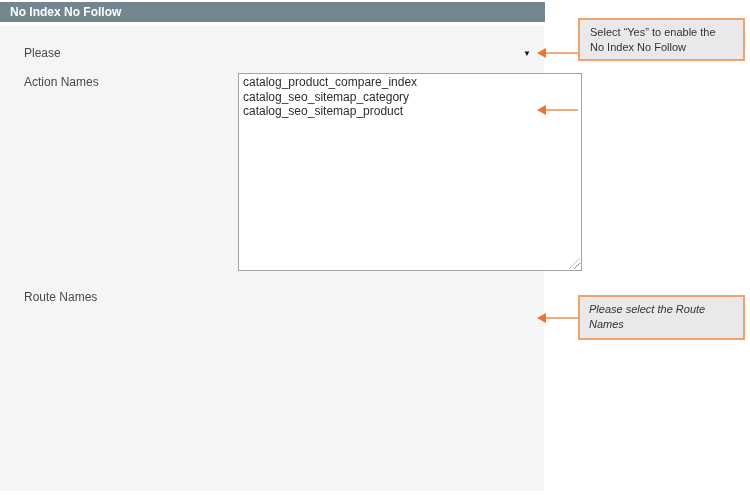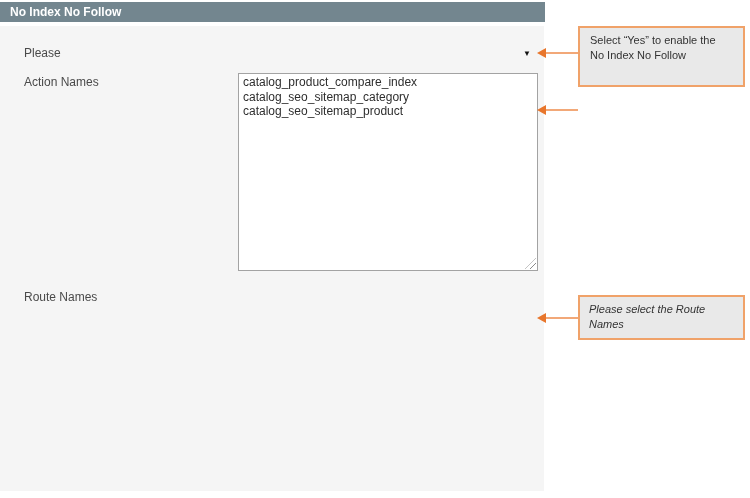--- a/index.html
+++ b/index.html
@@ -29,21 +29,21 @@
     border:1px solid #a3a3a3; border-radius:0; background:#ffffff;
     font:12px "Liberation Sans", sans-serif; color:#222222;
     padding:0 20px 0 3px; box-sizing:border-box; outline:none;margin-top:48px;
   }
   .sel-arrow {
     position:absolute; right:7px; top:5px; font-size:8px; line-height:10px;
     color:#111111; pointer-events:none;
   }
 
   
-  .ta-wrap { position:absolute; left:238px; width:300px; }
+  .ta-wrap { position:absolute; left:238px; width:344px; }
   .ta-action { top:73px; height:198px; }
   .ta-route  { top:288px; height:195px; }
   .ta {
     width:100%; height:100%; box-sizing:border-box;
     border:1px solid #a3a3a3; background:#ffffff; resize:none;
     font:12px/1.22 "Liberation Sans", sans-serif; color:#2e2e2e;
     padding:1px 4px; overflow:hidden; outline:none;
   }
   .grip {
     position:absolute; right:2px; bottom:2px; width:11px; height:11px;
@@ -53,21 +53,21 @@
   }
 
   
   .callout {
     position:absolute; left:578px; width:167px; box-sizing:border-box;
     background:#e9e9e9; border:2px solid #f0a269;
     padding:5px 9px; font-size:11px; line-height:15px; color:#333333;
     overflow:hidden;
   }
   .callout-text { white-space:pre-line; }
-  .c1 { top:26px;  height:61px;padding-left:10px; }
+  .c1 { top:18px;  height:43px;padding-left:10px; }
   .c2 { top:88px;  height:43px; }
   .c3 { top:295px; height:45px;font-style:italic; }
 
   
   .arrow { position:absolute; left:537px; width:41px; height:10px; }
   .a1 { top:48px; }
   .a2 { top:105px; }
   .a3 { top:313px; }
   .arrow-line { position:absolute; left:7px; right:0; top:4px; height:2px; background:#f2a878; }
   .arrow-head {

